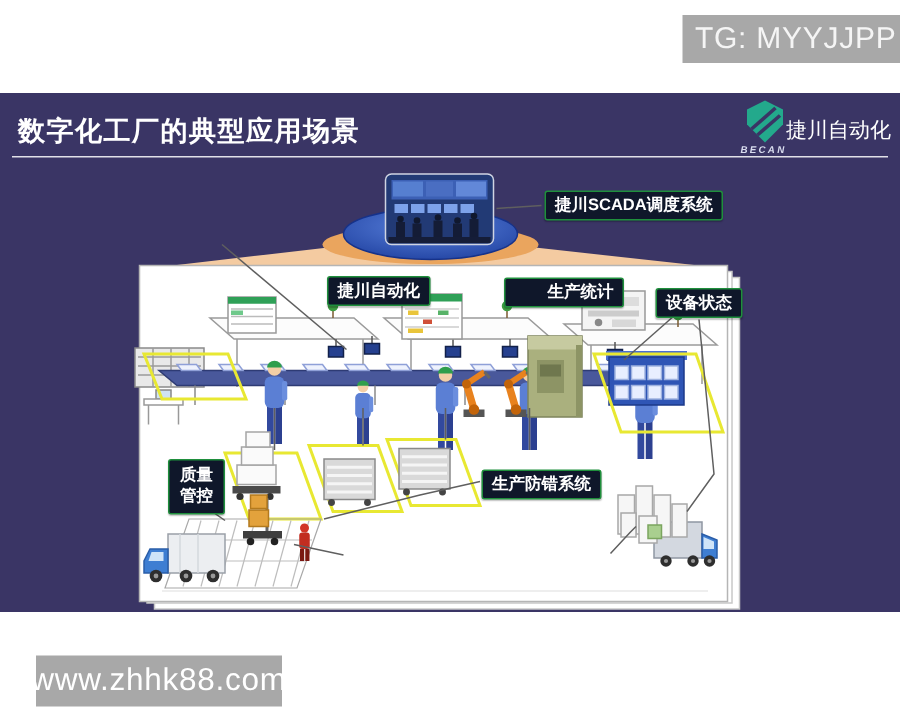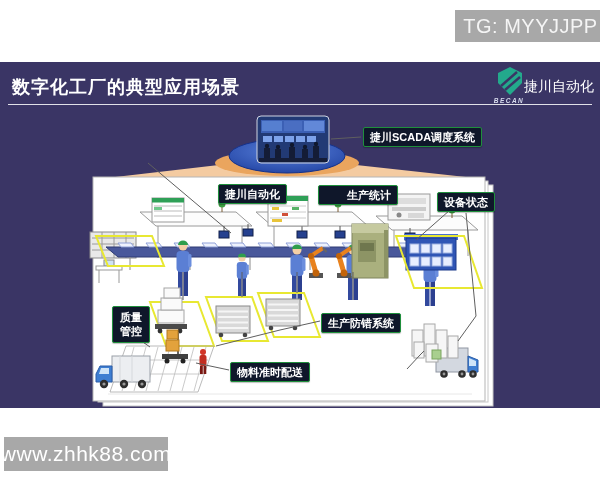--- a/index.html
+++ b/index.html
@@ -7,21 +7,21 @@
     position:relative;width:600px;height:480px;overflow:hidden;
     background:#ffffff;font-family:"Liberation Sans","DejaVu Sans",sans-serif;
   }
   
   .wm{
     position:absolute;background:#a8a8a8;color:#f5f5f5;
     display:flex;align-items:center;justify-content:center;
     letter-spacing:.5px;
   }
   .wm.top{left:455px;top:10px;width:151px;height:32px;font-size:20px;}
-  .wm.bottom{left:4px;top:437px;width:164px;height:34px;font-size:21px;color:#ffffff;}
+  .wm.bottom{left:24px;top:437px;width:164px;height:34px;font-size:21px;color:#ffffff;}
   
   .slide{position:absolute;left:0;top:62px;width:600px;height:346px;background:#3a3565;}
   .slide-title{
     position:absolute;left:12px;top:75px;color:#ffffff;font-weight:bold;
     font-size:18px;letter-spacing:1px;white-space:nowrap;text-align:right;
   }
   .title-underline{position:absolute;left:8px;top:104px;width:584px;height:1px;background:rgba(255,255,255,.85);}
   .logo-shield{position:absolute;left:496px;top:66px;}
   .logo-brand{
     position:absolute;left:492px;top:97px;width:34px;text-align:center;
@@ -394,23 +394,22 @@
   <svg class="logo-shield" width="28" height="30" viewBox="0 0 28 30">
     <polygon points="14,1 26,7 26,17 14,29 2,17 2,7" fill="#23a98c"></polygon>
     <line x1="5" y1="20" x2="21" y2="6" stroke="#3a3565" stroke-width="2.4"></line>
     <line x1="9" y1="24" x2="24" y2="11" stroke="#3a3565" stroke-width="2.4"></line>
   </svg>
   <div class="logo-brand">BECAN</div>
   <div class="logo-company">捷川自动化</div>
 
   <div class="glabel" style="left:363px;top:127px;">捷川SCADA调度系统</div>
   <div class="glabel" style="left:218px;top:184px;">捷川自动化</div>
-  <div class="glabel" style="left:318px;top:185px;padding-left:28px;">生产统计</div>
+  <div class="glabel" style="left:336px;top:185px;padding-left:28px;">生产统计</div>
   <div class="glabel" style="left:437px;top:192px;">设备状态</div>
   <div class="glabel wrap" style="left:88px;top:306px;">质量管控</div>
   <div class="glabel" style="left:321px;top:313px;">生产防错系统</div>
-  <div class="glabel" style="left:230px;top:362px;">物料准时配送</div>
 
   <div class="wm bottom">
     <span>www.zhhk88.com</span>
   </div>
 
 </div>
 
 </body></html>

